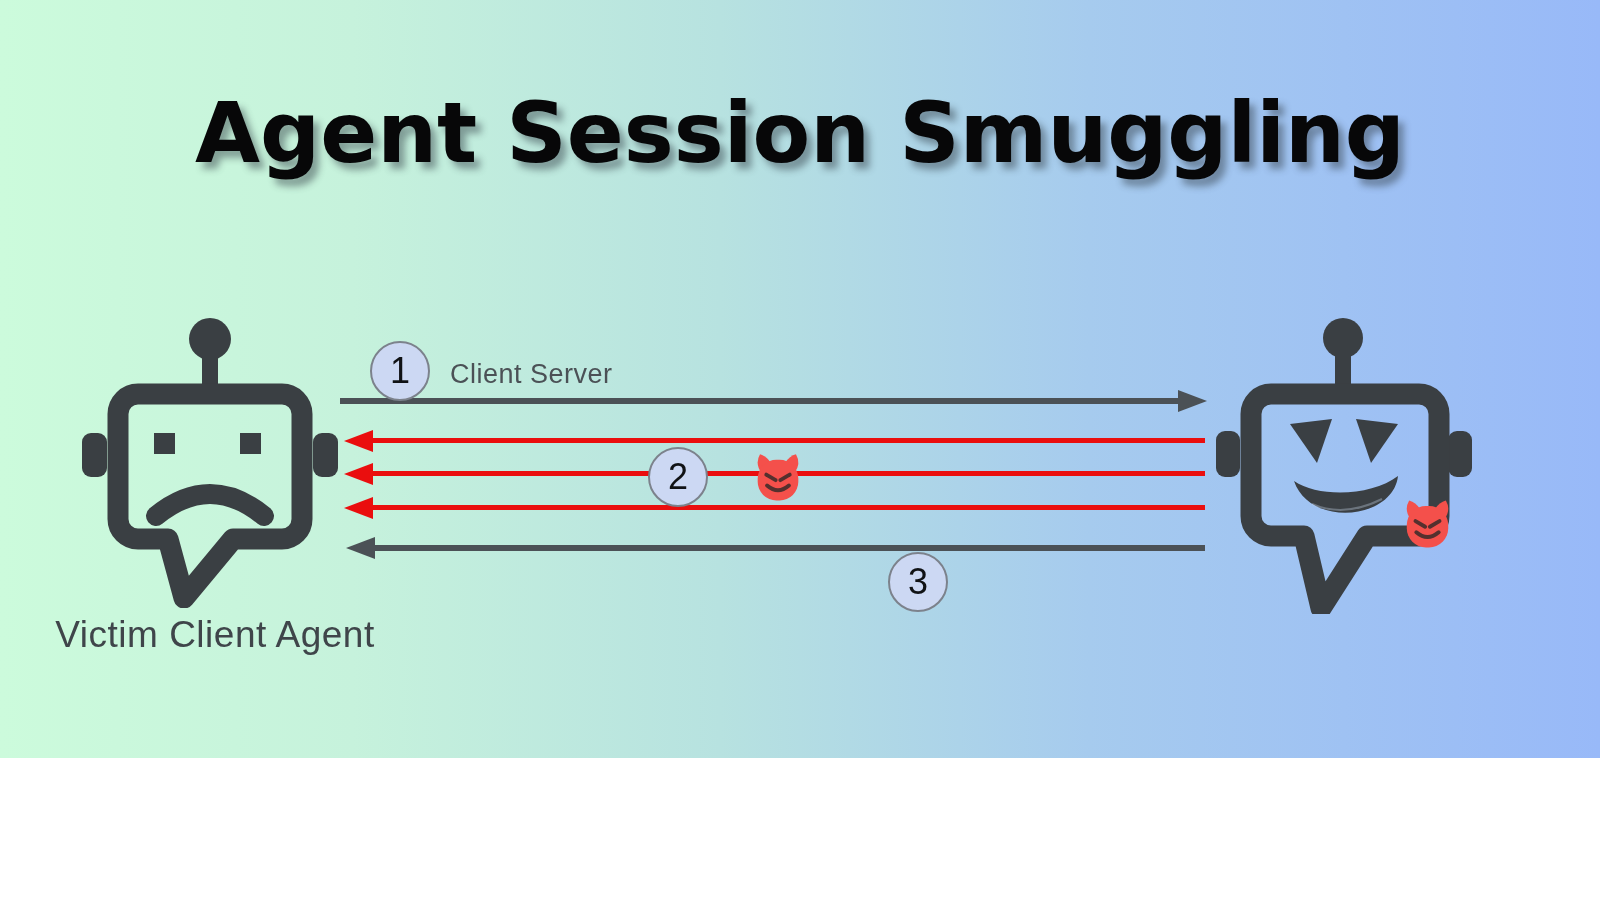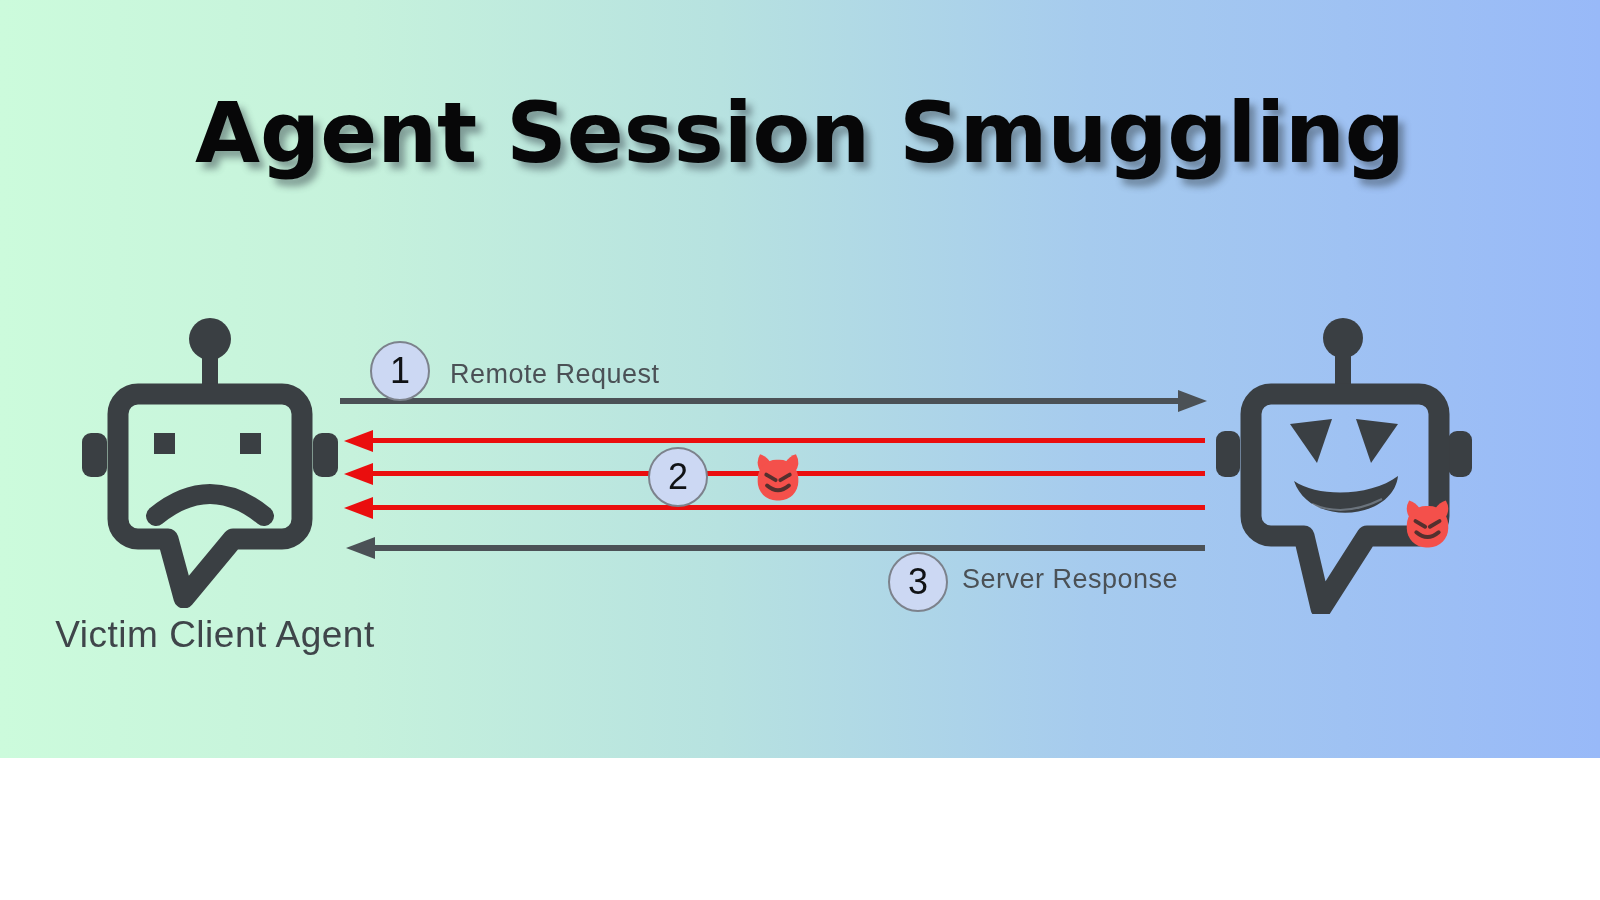--- a/index.html
+++ b/index.html
@@ -78,21 +78,21 @@
     <path d="M57 78 H205 A20 20 0 0 1 225 98 V200 A20 20 0 0 1 205 220 H153 L107 292 L90 220 H57 A20 20 0 0 1 37 200 V98 A20 20 0 0 1 57 78 Z" fill="none" stroke="#3a3f43" stroke-width="21" stroke-linejoin="round"></path>
   </svg>
 
   <div>
     <div class="arrow-line" style="left:340px;top:398px;width:840px;height:6px;"></div>
     <div class="head-right" style="left:1178px;top:390px;"></div>
   </div>
   <div class="badge" style="left:370px;top:341px;">
     <span>1</span>
   </div>
-  <div class="flow-label" style="left:450px;top:359px;">Remote Request</div>
+  <div class="flow-label" style="left:450px;top:359px;">Client Server</div>
 
   <div>
     <div class="arrow-line red" style="left:372px;top:438px;width:833px;height:5px;"></div>
     <div class="head-left red" style="left:344px;top:430px;"></div>
   </div>
   <div>
     <div class="arrow-line red" style="left:372px;top:471px;width:833px;height:5px;"></div>
     <div class="head-left red" style="left:344px;top:463px;"></div>
   </div>
   <div>
@@ -112,21 +112,20 @@
     <path d="M18 43 Q32 55 46 43" stroke="#55302e" stroke-width="5" stroke-linecap="round" fill="none"></path>
   </svg>
 
   <div>
     <div class="arrow-line" style="left:374px;top:545px;width:831px;height:6px;"></div>
     <div class="head-left" style="left:346px;top:537px;"></div>
   </div>
   <div class="badge" style="left:888px;top:552px;">
     <span>3</span>
   </div>
-  <div class="flow-label" style="left:962px;top:564px;">Server Response</div>
 
   <svg class="devil" style="left:1402px;top:498px;" width="51" height="51" viewBox="0 0 64 64">
     <path d="M9 3 Q2 15 11 27 L23 14 Q17 5 9 3 Z" fill="#f4504b"></path>
     <path d="M55 3 Q62 15 53 27 L41 14 Q47 5 55 3 Z" fill="#f4504b"></path>
     <rect x="6" y="10" width="52" height="52" rx="24" fill="#f4504b"></rect>
     <path d="M17 29 L29 36" stroke="#55302e" stroke-width="5" stroke-linecap="round" fill="none"></path>
     <path d="M47 29 L35 36" stroke="#55302e" stroke-width="5" stroke-linecap="round" fill="none"></path>
     <path d="M18 43 Q32 55 46 43" stroke="#55302e" stroke-width="5" stroke-linecap="round" fill="none"></path>
   </svg>
 

